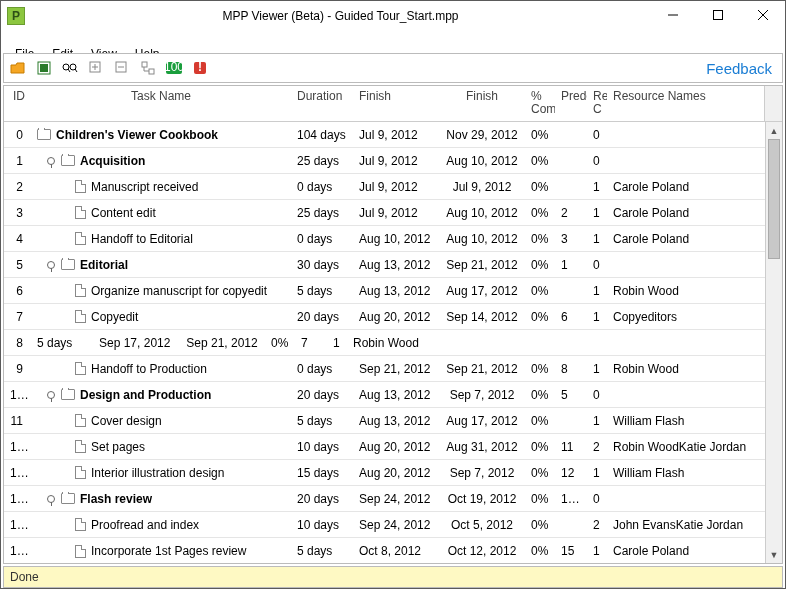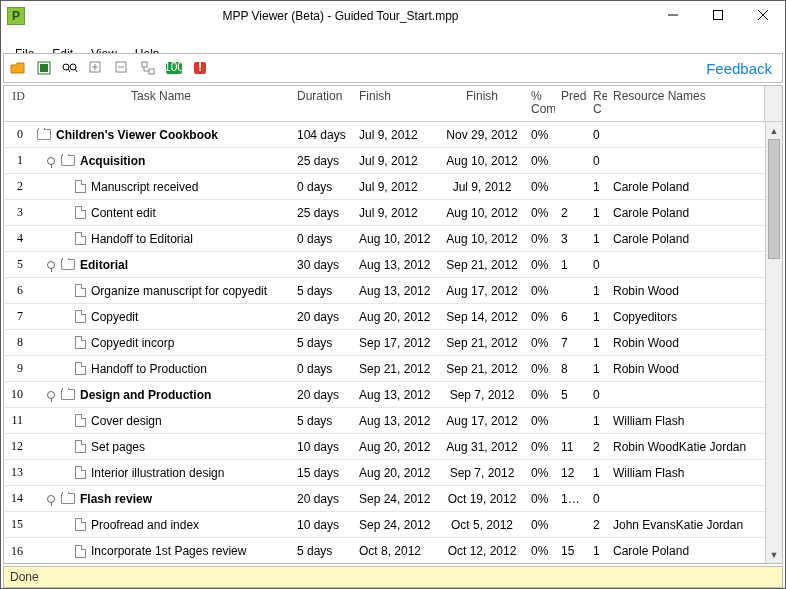--- a/index.html
+++ b/index.html
@@ -17,21 +17,21 @@
 .tb-icon{width:16px;height:16px;display:flex;align-items:center;justify-content:center;}
 .spacer{flex:1;}
 .feedback{color:#1a7dd4;font-size:15px;padding-right:4px;}
 .grid-wrap{flex:1;display:flex;flex-direction:column;border:1px solid #bbb;margin:0 2px;position:relative;overflow:hidden;}
 .grid-header{display:flex;background:#fff;border-bottom:1px solid #ccc;height:36px;}
 .grid-header .col{padding:4px 6px 2px 6px;color:#444;font-size:12px;border-right:0px solid #eee;display:flex;flex-direction:column;justify-content:flex-start;line-height:13px;}
 .grid-body{flex:1;overflow:hidden;}
 .row{display:flex;height:26px;align-items:center;}
 .row:not(:last-child){border-bottom:1px solid #e5e5e5;}
 .col{padding:0 6px;overflow:hidden;white-space:nowrap;text-overflow:ellipsis;color:#000;font-size:12px;}
-.c-id{width:27px;text-align:right;padding-right:8px;font-family:Liberation Serif, serif;}
+.c-id{width:27px;text-align:right;padding-right:8px;}
 .c-name{width:260px;display:flex;align-items:center;}
 .c-dur{width:62px;}
 .c-start{width:86px;}
 .c-finish{width:86px;text-align:center;}
 .c-pct{width:30px;}
 .c-pred{width:32px;}
 .c-rc{width:20px;}
 .c-res{flex:1;}
 .scroll-col{width:18px;background:#f0f0f0;border-left:1px solid #ccc;}
 .bold{font-weight:600;}
@@ -279,25 +279,20 @@
           <div class="col c-dur">20 days</div>
           <div class="col c-start">Aug 20, 2012</div>
           <div class="col c-finish">Sep 14, 2012</div>
           <div class="col c-pct">0%</div>
           <div class="col c-pred">6</div>
           <div class="col c-rc">1</div>
           <div class="col c-res">Copyeditors</div>
         </div>
         <div class="row">
           <div class="col c-id">8</div>
-          <div class="col c-name">
-            <span class="indent2"></span>
-            <span class="doc-icon"></span>
-            <span class="">Copyedit incorp</span>
-          </div>
           <div class="col c-dur">5 days</div>
           <div class="col c-start">Sep 17, 2012</div>
           <div class="col c-finish">Sep 21, 2012</div>
           <div class="col c-pct">0%</div>
           <div class="col c-pred">7</div>
           <div class="col c-rc">1</div>
           <div class="col c-res">Robin Wood</div>
         </div>
         <div class="row">
           <div class="col c-id">9</div>

